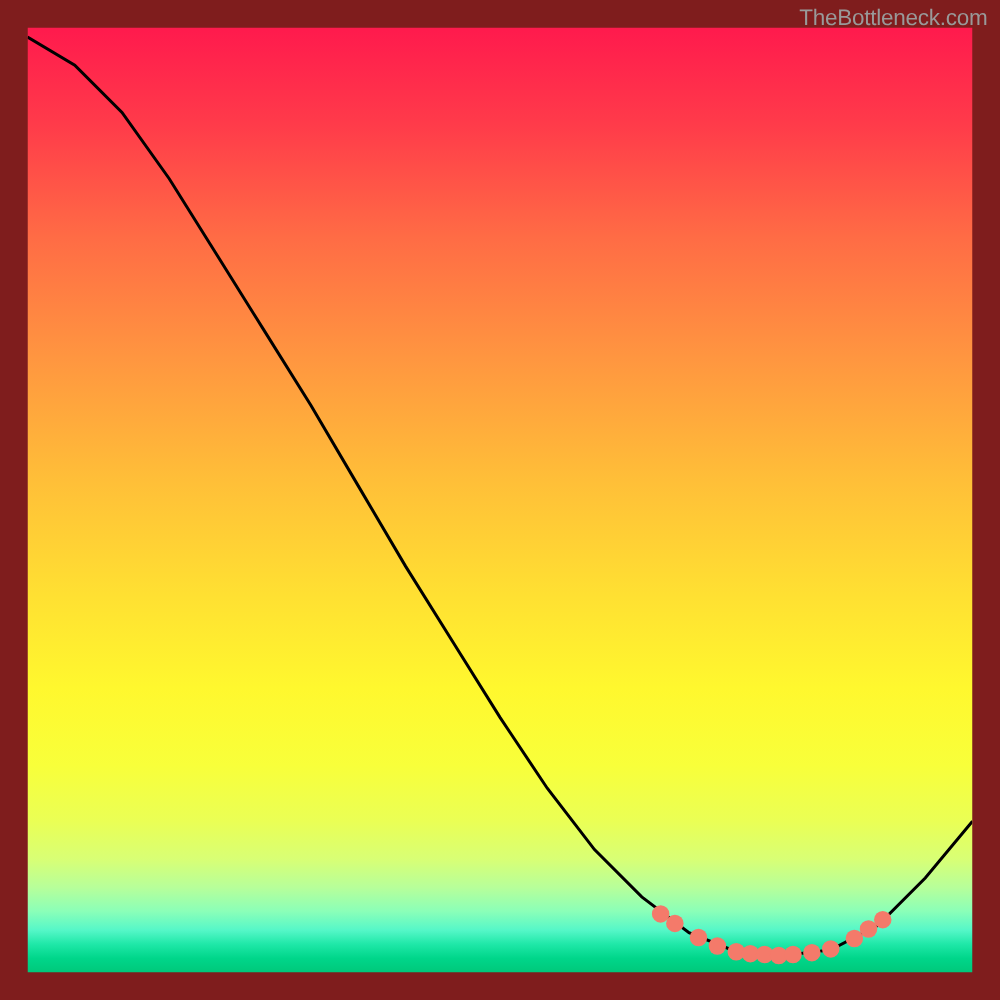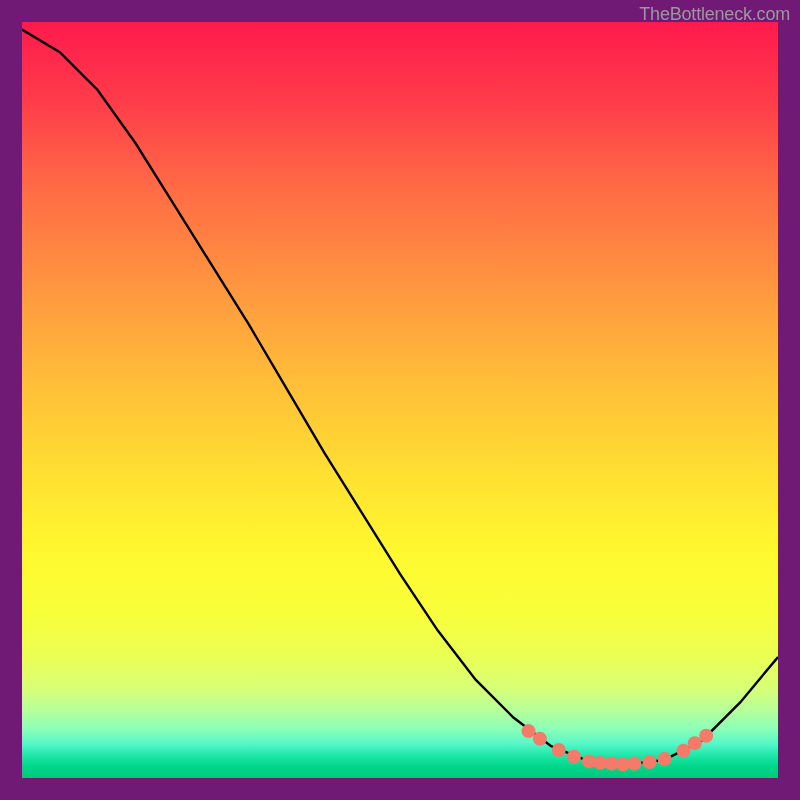--- a/index.html
+++ b/index.html
@@ -10,21 +10,21 @@
     height: 800px;
     position: relative;
     font-family: Arial, sans-serif;
   }
   .frame {
     position: absolute;
     left: 0;
     top: 0;
     width: 800px;
     height: 800px;
-    background: #701a75;
+    background: #7f1d1d;
   }
   .plot-area {
     position: absolute;
     left: 22px;
     top: 22px;
     width: 756px;
     height: 756px;
     overflow: hidden;
   }
   .gradient-bg {

